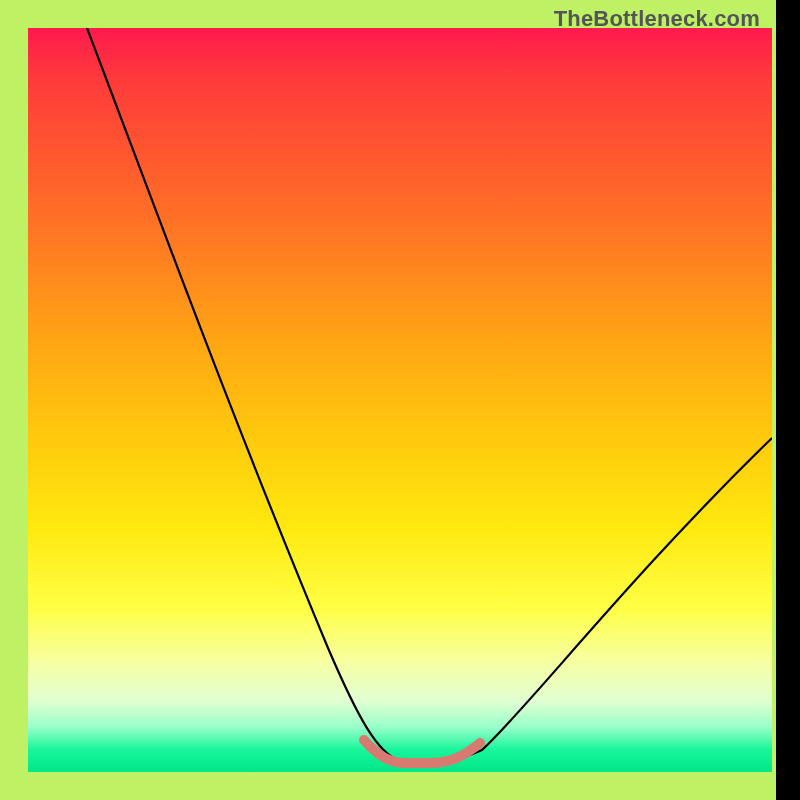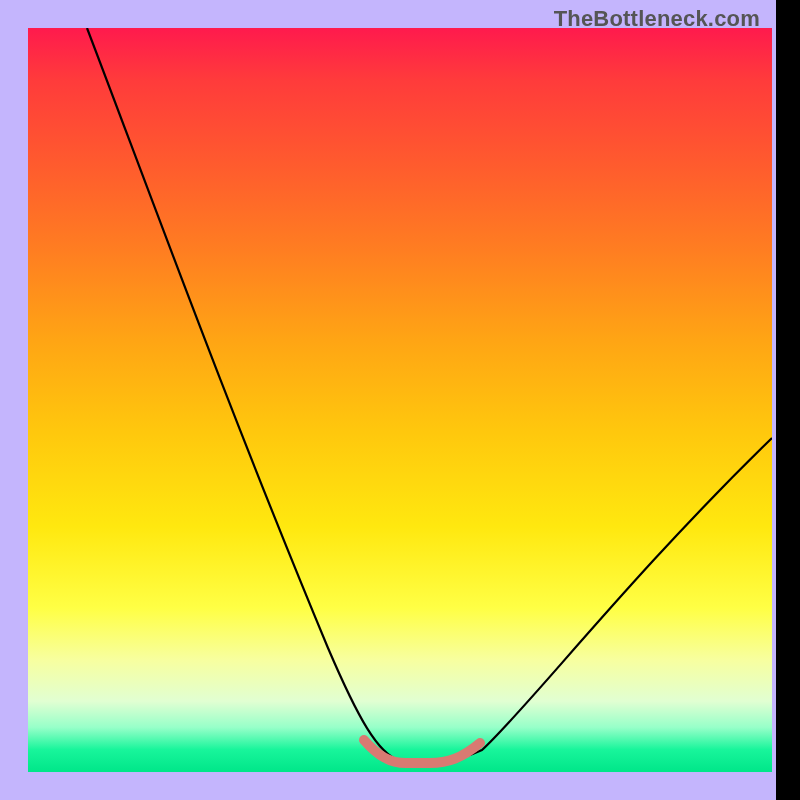--- a/index.html
+++ b/index.html
@@ -7,21 +7,21 @@
     padding: 0;
     width: 800px;
     height: 800px;
     overflow: hidden;
     background: #000;
     font-family: Arial, Helvetica, sans-serif;
   }
   .outer {
     width: 776px;
     height: 800px;
-    background: #c4b5fd;
+    background: #bef264;
     position: relative;
   }
   .plot-area {
     position: absolute;
     left: 28px;
     top: 28px;
     width: 744px;
     height: 744px;
     background: linear-gradient(
       to bottom,

